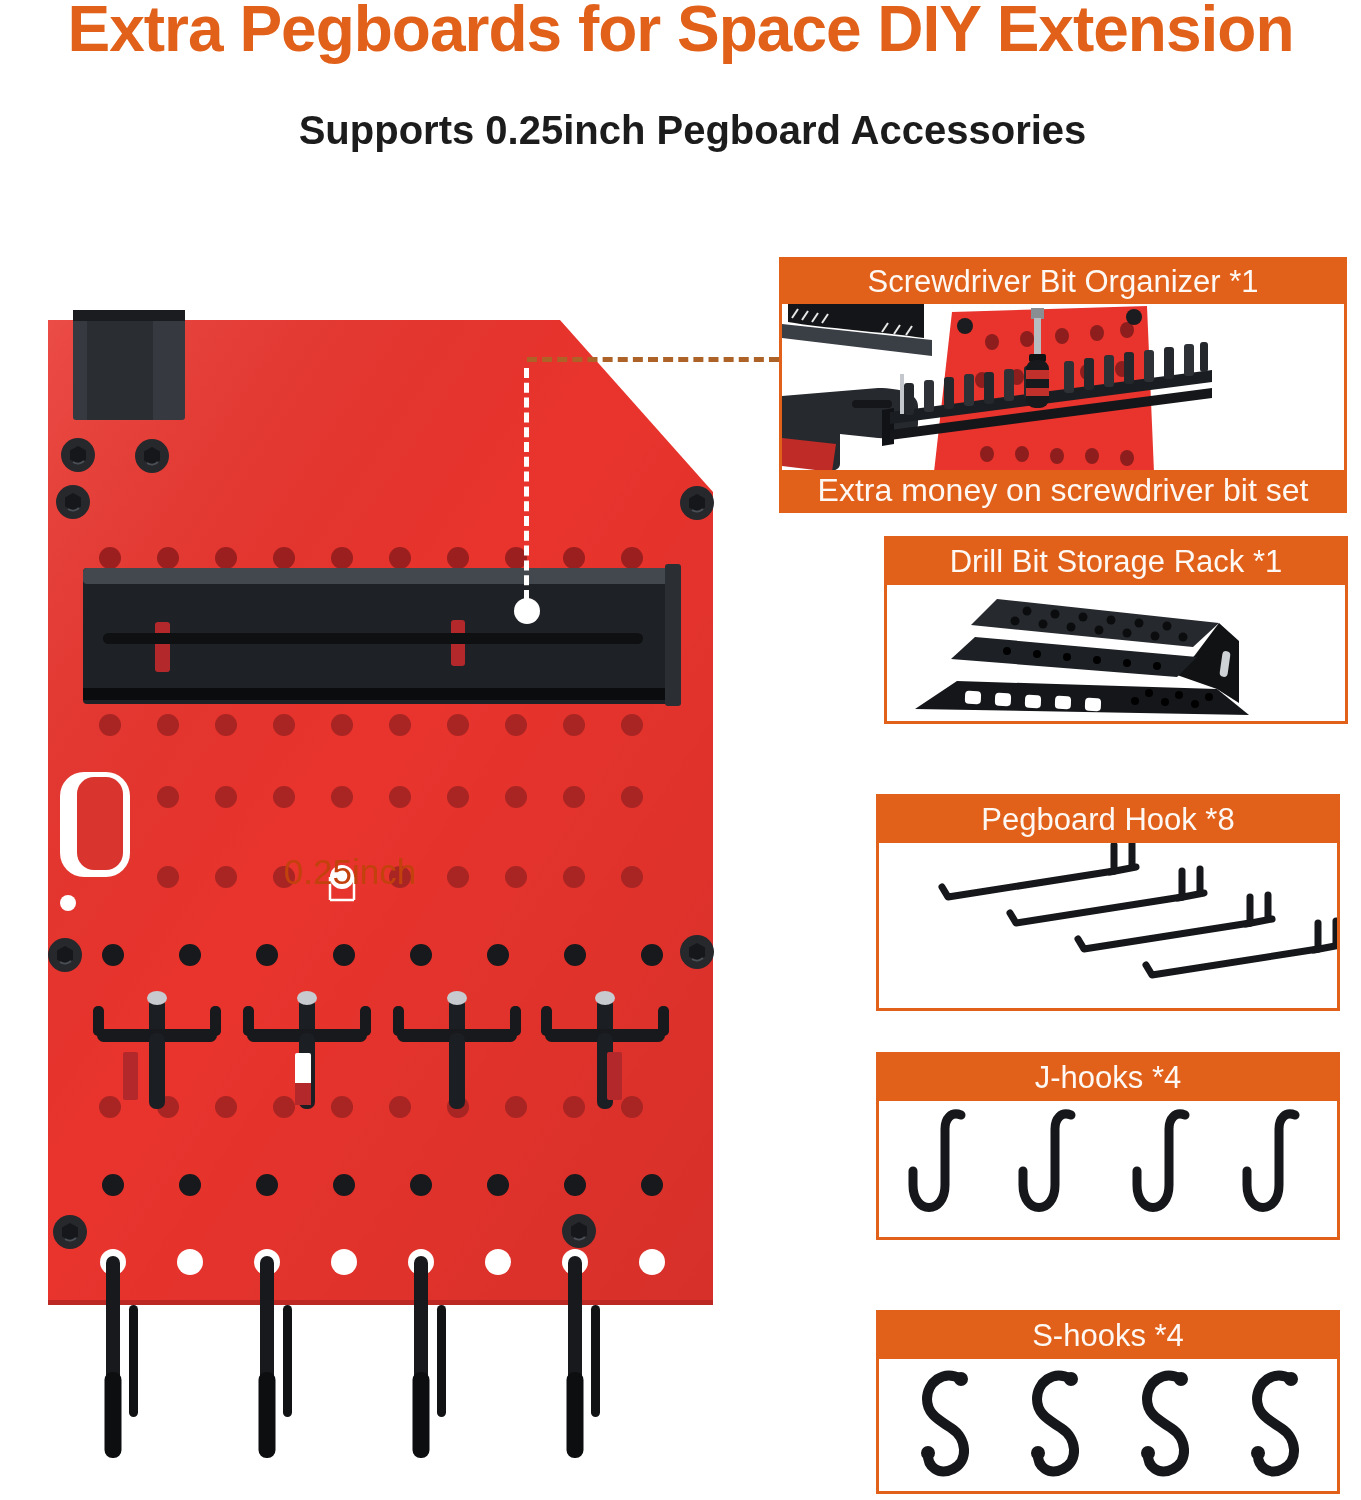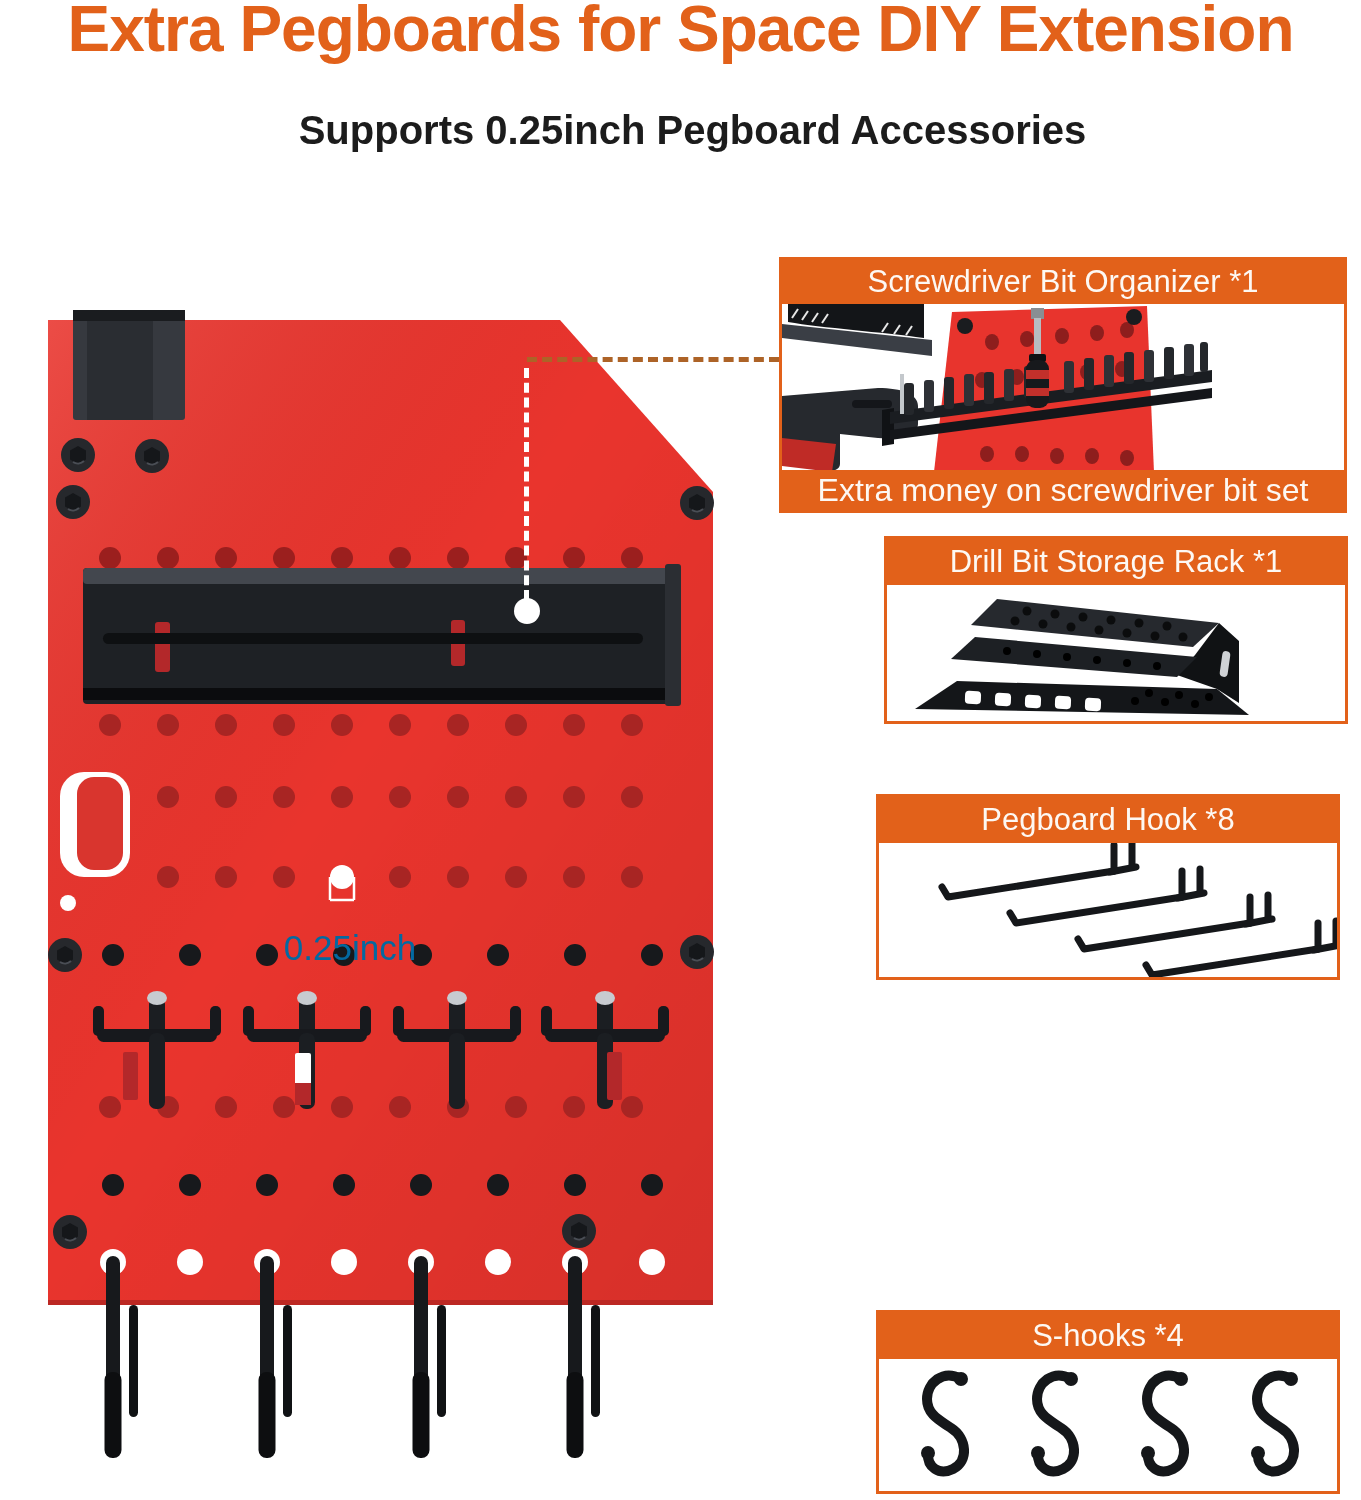--- a/index.html
+++ b/index.html
@@ -16,22 +16,22 @@
   .page-title{
     position:absolute;left:0;top:-8px;width:1361px;text-align:center;
     font-size:64px;font-weight:bold;letter-spacing:-1px;color:var(--accent);margin:0;
   }
   .page-subtitle{
     position:absolute;left:0;top:96px;width:1361px;text-align:center;
     font-size:40px;font-weight:700;color:#1c1c1c;margin:12px;
   }
   .pegboard-wrap{position:absolute;left:45px;top:300px;width:670px;height:1160px;}
   .dim-label{
-    position:absolute;left:262px;top:928px;width:176px;text-align:center;
-    font-size:35px;color:#0369a1;
+    position:absolute;left:262px;top:852px;width:176px;text-align:center;
+    font-size:35px;color:#c2410c;
   }
   .connector-h{
     position:absolute;left:527px;top:357px;width:252px;height:0;
     border-top:5px dashed var(--connector-dash);
   }
   .connector-v{
     position:absolute;left:524px;top:368px;width:0;height:232px;
     border-left:5px dashed #ffffff;
   }
   .callout{
@@ -42,21 +42,21 @@
     background:var(--accent);color:#FDF8F3;text-align:center;
     font-size:31px;line-height:44px;height:44px;flex:0 0 auto;white-space:nowrap;
   }
   .callout-img{flex:1 1 auto;position:relative;overflow:hidden;background:#fff;}
   .callout-caption{
     background:var(--accent);color:#FDF8F3;text-align:center;
     font-size:32px;line-height:40px;height:40px;flex:0 0 auto;white-space:nowrap;
   }
   #box1{left:779px;top:227px;width:568px;height:256px;margin-top:30px;}
   #box2{left:884px;top:536px;width:464px;height:188px;}
-  #box3{left:876px;top:794px;width:464px;height:186px;}
+  #box3{left:876px;top:794px;width:464px;height:217px;}
   #box4{left:876px;top:1052px;width:464px;height:188px;}
   #box5{left:876px;top:1310px;width:464px;height:184px;justify-content:flex-end;}
   #box2 .callout-title,#box3 .callout-title,#box4 .callout-title,#box5 .callout-title{
     height:46px;line-height:46px;
   }
   svg{display:block;}
 </style>
 </head>
 <body>
 
@@ -460,20 +460,33 @@
               <path d="M267,122 L273,132 L439,106"></path>
               <path d="M439,106 L439,80"></path>
               <path d="M457,101 L457,78"></path>
               <path d="M435,107 L461,102"></path>
             </g>
         </g>
       </svg>
     </div>
   </div>
 
+  <div id="box4" class="callout">
+    <div class="callout-title">J-hooks *4</div>
+    <div class="callout-img">
+      <svg width="458" height="138" viewBox="0 0 458 138">
+        <g stroke="#15171A" stroke-width="9" fill="none" stroke-linecap="round">
+          <path transform="translate(38,12)" d="M44,2 C34,-2 28,6 28,16 L28,72 C28,102 -4,102 -4,72 L-4,58"></path>
+          <path transform="translate(148,12)" d="M44,2 C34,-2 28,6 28,16 L28,72 C28,102 -4,102 -4,72 L-4,58"></path>
+          <path transform="translate(262,12)" d="M44,2 C34,-2 28,6 28,16 L28,72 C28,102 -4,102 -4,72 L-4,58"></path>
+          <path transform="translate(372,12)" d="M44,2 C34,-2 28,6 28,16 L28,72 C28,102 -4,102 -4,72 L-4,58"></path>
+        </g>
+      </svg>
+    </div>
+  </div>
 
   <div id="box5" class="callout">
     <div class="callout-title">S-hooks *4</div>
     <div class="callout-img">
       <svg width="458" height="134" viewBox="0 0 458 134">
         <g stroke="#15171A" stroke-width="10" fill="none" stroke-linecap="round">
           <g transform="translate(44,14)">
               <path d="M38,6 C20,-4 4,10 4,26 C4,42 18,48 28,55 C44,65 46,88 30,96 C16,103 4,94 5,80"></path>
               <circle cx="38" cy="6" r="2" fill="#15171A"></circle>
               <circle cx="5" cy="80" r="2" fill="#15171A"></circle>

